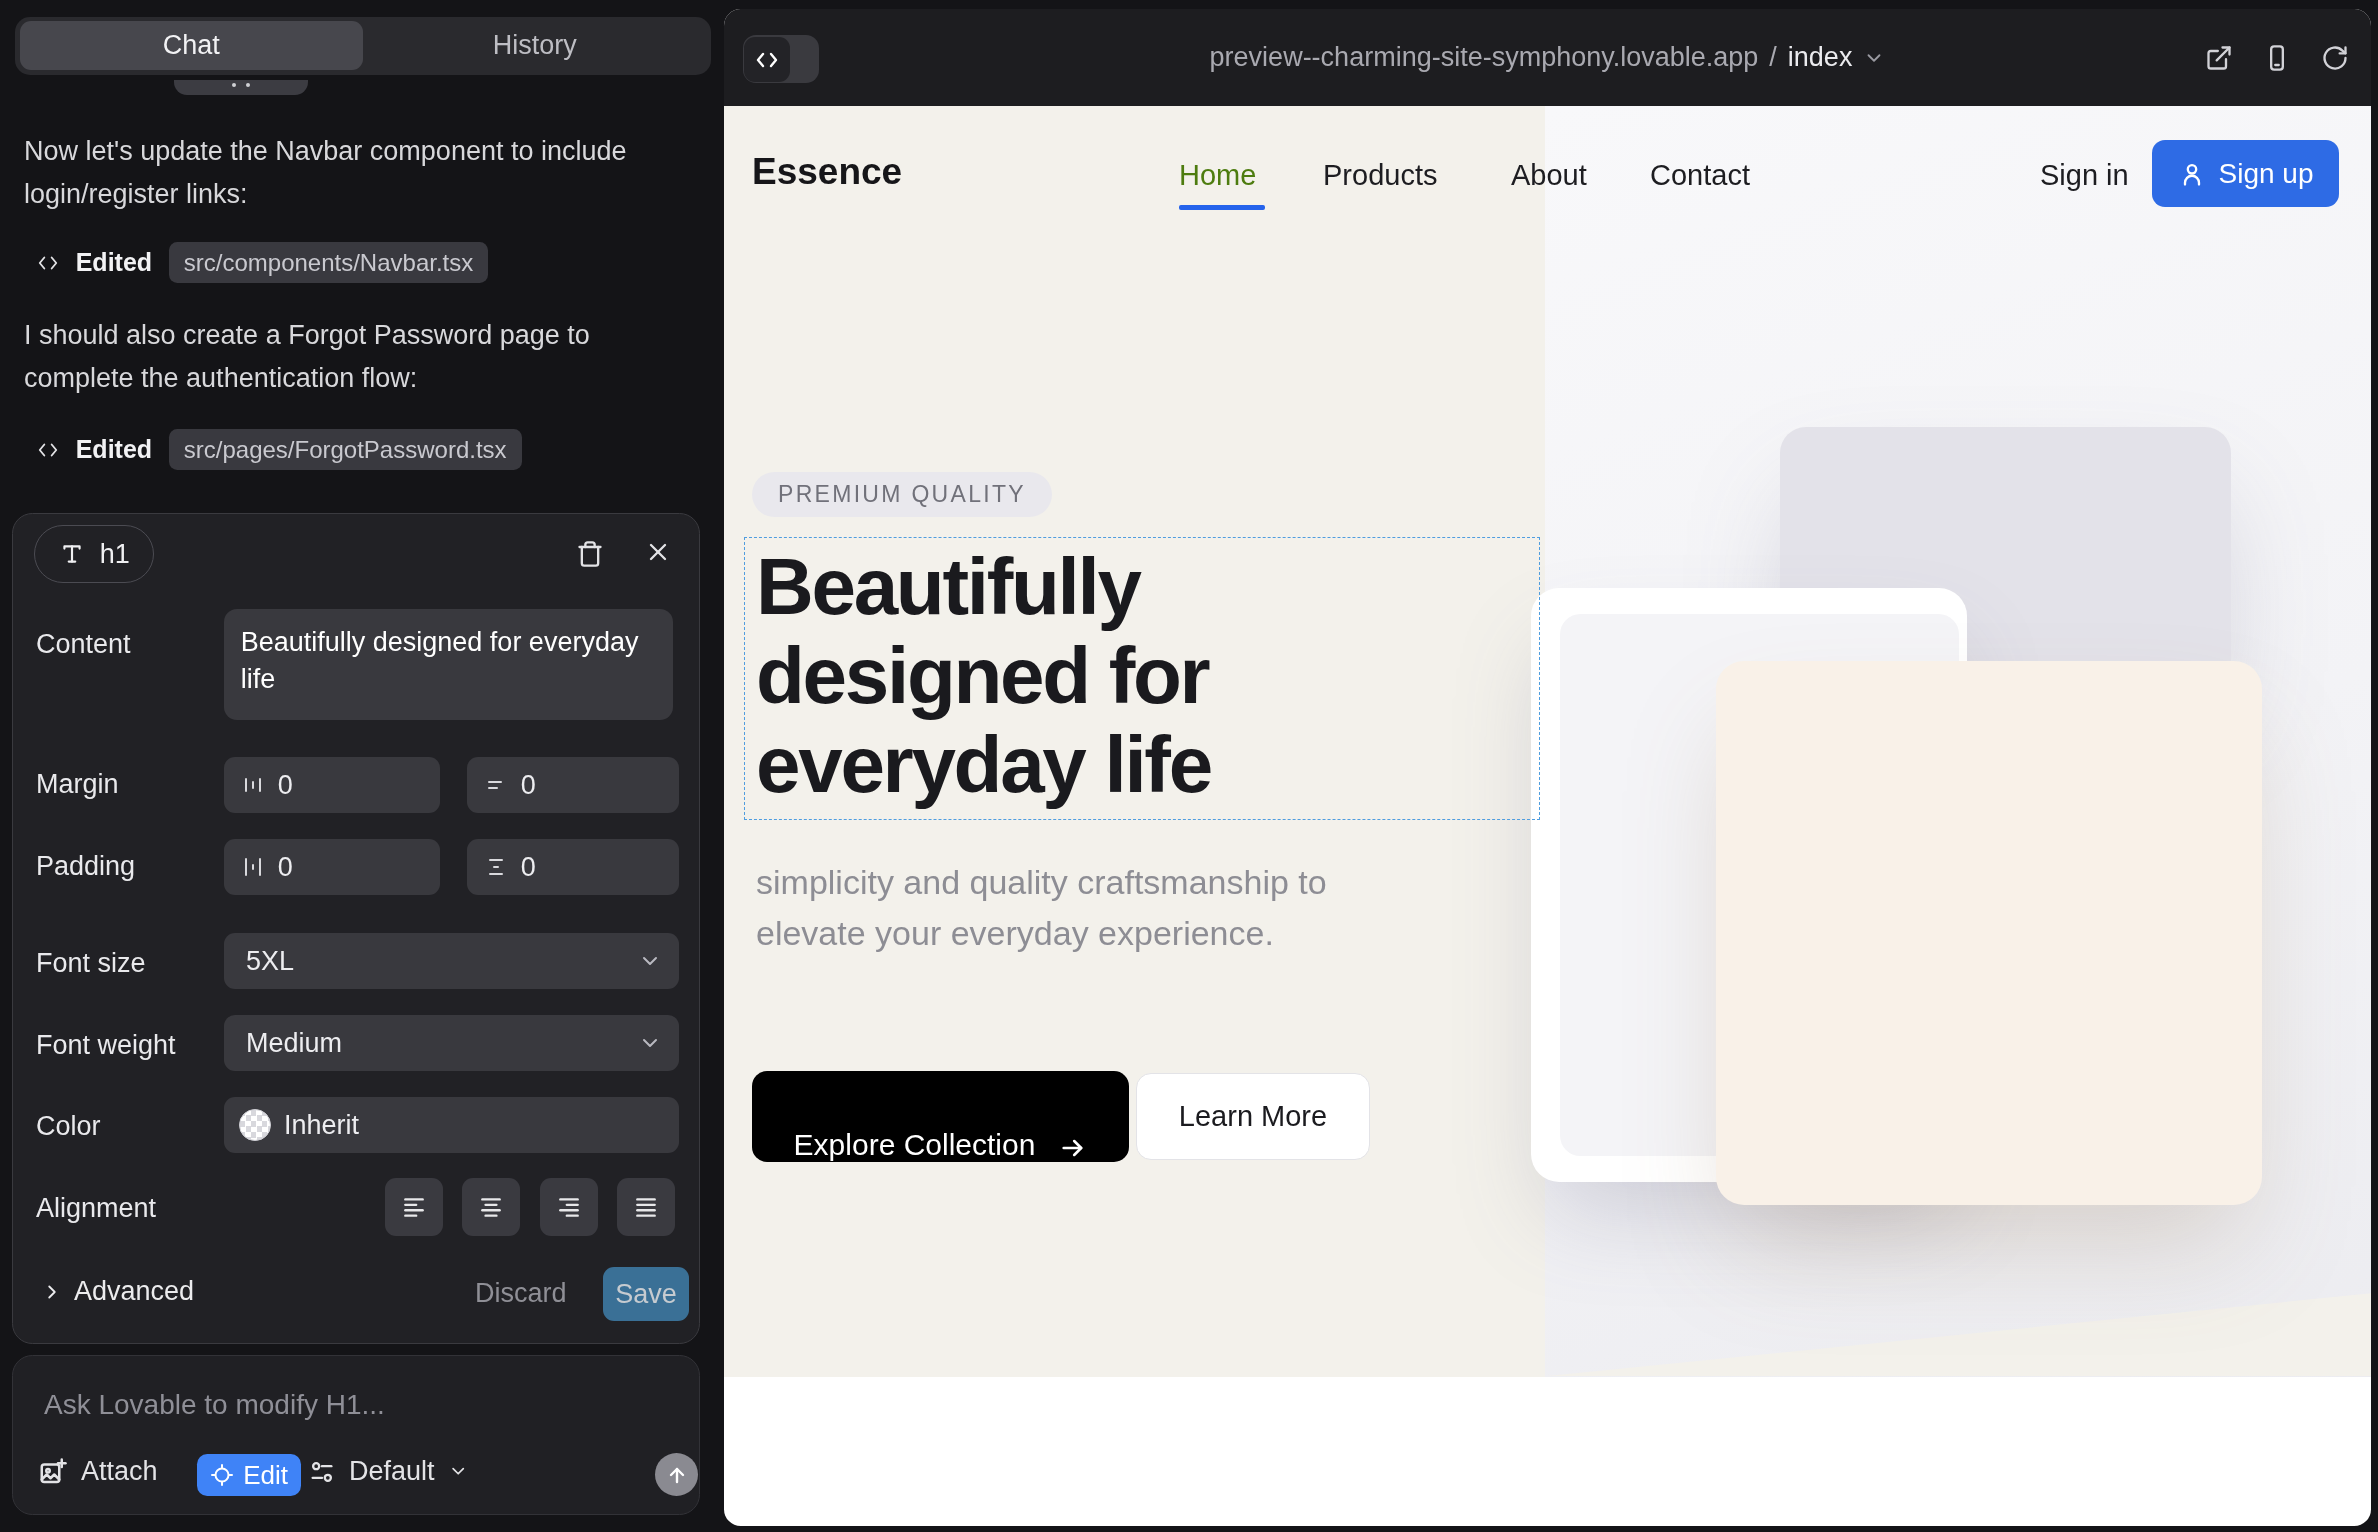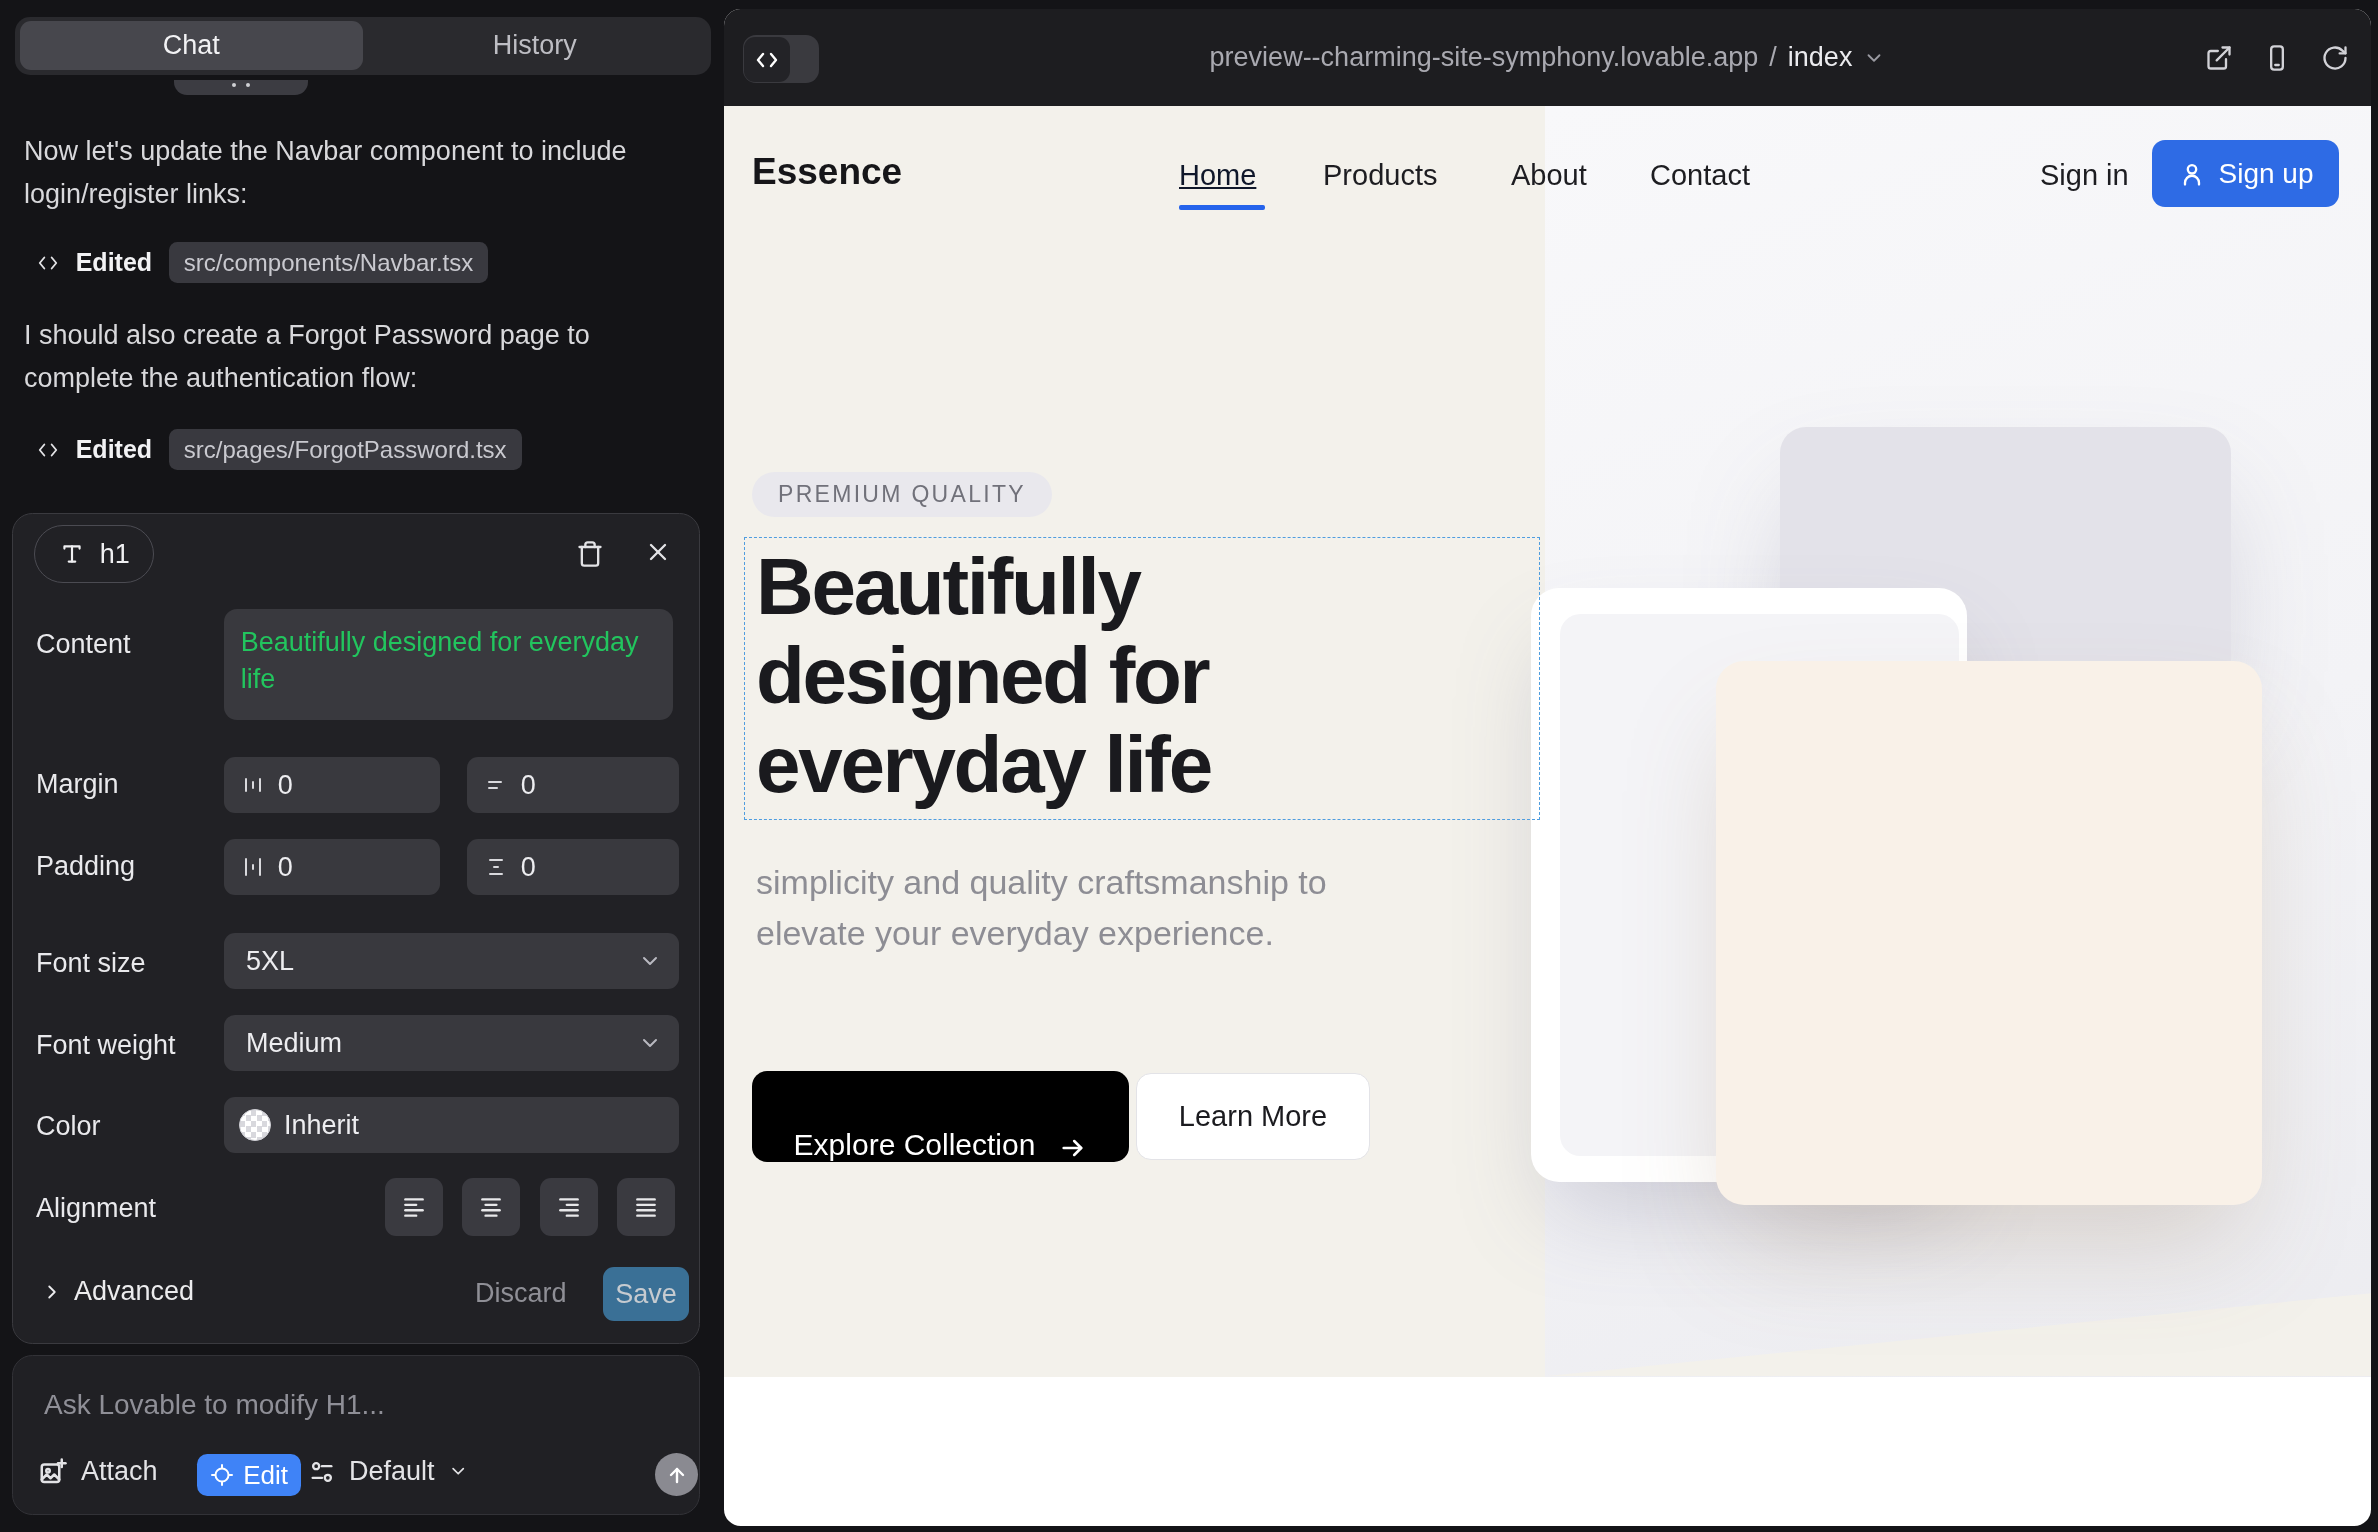--- a/index.html
+++ b/index.html
@@ -22,21 +22,21 @@
   .file-pill { background:#39393f; border-radius:8.3px; padding:6.5px 15px; font-size:24px; color:#c9c9cf; white-space:nowrap; cursor:pointer; }
 
   .editor { left:12px; top:513px; width:688px; height:831px; background:#212125; border:1.4px solid #3a3a3f; border-radius:20.4px; }
   .tagpill { left:21.3px; top:11px; width:120px; height:58px; border:1.4px solid #4b4b52; border-radius:927px; display:flex; align-items:center; justify-content:center; gap:15px; color:#f0f0f2; }
   .tagpill .tagname { font-size:27px; }
   .icon-btn { width:43px; height:43px; display:flex; align-items:center; justify-content:center; color:#e3e3e6; cursor:pointer; }
   .rowlabel { left:23px; font-size:27px; font-weight:500; color:#e9e9ec; }
   .field { background:#39393e; border-radius:11px; display:flex; align-items:center; color:#ededf0; font-size:27px; }
   .field .ficon { margin:0 13px 0 16.7px; color:#d9d9dd; }
   .select-chev { position:absolute; right:16.7px; color:#b9b9c0; }
-  .textarea { left:211px; top:95px; width:449px; height:111px; background:#39393e; border-radius:13px; padding:15px 16.7px; font-size:27px; line-height:37px; color:#22c55e; cursor:text; }
+  .textarea { left:211px; top:95px; width:449px; height:111px; background:#39393e; border-radius:13px; padding:15px 16.7px; font-size:27px; line-height:37px; color:#ffffff; cursor:text; }
   .align-btn { top:664px; width:58px; height:58px; background:#3a3a40; border-radius:11px; display:flex; align-items:center; justify-content:center; color:#e8e8ea; cursor:pointer; }
   .advanced { left:28px; top:762px; display:flex; align-items:center; gap:11px; color:#ececee; font-size:27px; font-weight:500; cursor:pointer; }
   .discard { left:462px; top:764px; font-size:27px; color:#8f8f96; cursor:pointer; }
   .save { left:590px; top:753px; width:86px; height:54px; background:#3a7096; border-radius:11px; display:flex; align-items:center; justify-content:center; font-size:27px; color:#c6cbd0; cursor:pointer; }
 
   .chatbox { left:12px; top:1355px; width:688px; height:160px; background:#202024; border:0.9px solid #323237; border-radius:20.4px; }
   .chat-input { left:31px; top:26px; width:575px; height:45px; background:transparent; border:none; outline:none; font-size:28px; font-family:"Liberation Sans",sans-serif; color:#e5e5e8; }
   .chat-input::placeholder { color:#8f8f97; }
   .chip { display:flex; align-items:center; gap:13px; color:#e3e3e6; font-size:27px; cursor:pointer; }
   .edit-pill { left:162px; top:98px; width:104px; height:42px; background:#3f83f7; border-radius:10.2px; display:flex; align-items:center; justify-content:center; gap:9.3px; color:#ffffff; font-size:26px; cursor:pointer;margin-left:22px; }
@@ -59,21 +59,21 @@
   .bg-right { left:821px; top:0; width:826px; height:1271px; background:linear-gradient(160deg,#f8f8fa 0%,#f3f3f6 55%,#ececf0 100%); }
   .wedge { left:821px; top:1187px; width:826px; height:83px; background:#f3f1eb; clip-path:polygon(0 100%,100% 0,100% 100%); }
 
   .shape-lav { left:1056px; top:321px; width:451px; height:260px; border-radius:26px; background:#e3e2e9; box-shadow:0 56px 111px -18.6px rgba(100,100,130,.25); }
   .shape-white { left:807px; top:482px; width:436px; height:594px; border-radius:28px; background:#ffffff; box-shadow:0 46px 93px -18.6px rgba(100,100,130,.25); }
   .shape-white-inner { left:836px; top:508px; width:399px; height:542px; border-radius:20.4px; background:#f4f4f7; }
   .shape-beige { left:992px; top:555px; width:546px; height:544px; border-radius:28px; background:#f9f1e8; box-shadow:0 56px 111px -22px rgba(140,110,80,.25); }
 
   .logo { left:28px; top:45px; font-size:37px; font-weight:bold; color:#161619; }
   .navlink { top:53px; font-size:29px; color:#1d1d21; cursor:pointer; }
-  .navlink.active { color:#0f172a;text-decoration:underline; }
+  .navlink.active { color:#4d7c0f; }
   .home-underline { left:455px; top:99px; width:86px; height:4.6px; background:#2563eb; border-radius:1.9px; }
   .signin { left:1316px; top:53px; font-size:29px; color:#1d1d21; cursor:pointer; }
   .signup { left:1428px; top:34px; width:187px; height:67px; background:#2e6be5; border-radius:13px; display:flex; align-items:center; justify-content:center; gap:13px; color:#ffffff; font-size:28px; cursor:pointer; }
 
   .badge { left:28px; top:366px; height:45px; line-height:45px; padding:0 26px; background:#e9e8ed; border-radius:927px; font-size:23px; letter-spacing:2.3px; color:#71717a; display:inline-block; }
   .dashed-box { left:20.4px; top:431px; width:796px; height:283px; border:1.9px dashed #4f9ddf; cursor:pointer; }
   .hero-h1 { left:32px; top:436px; font-size:80px; line-height:89px; font-weight:600; letter-spacing:-2.3px; color:#1a1a1e; }
   .hero-h1 span { display:block; }
   .hero-p { left:32px; top:751px; font-size:34px; line-height:51px; color:#8d8d94; }
   .hero-p span { display:block; }

